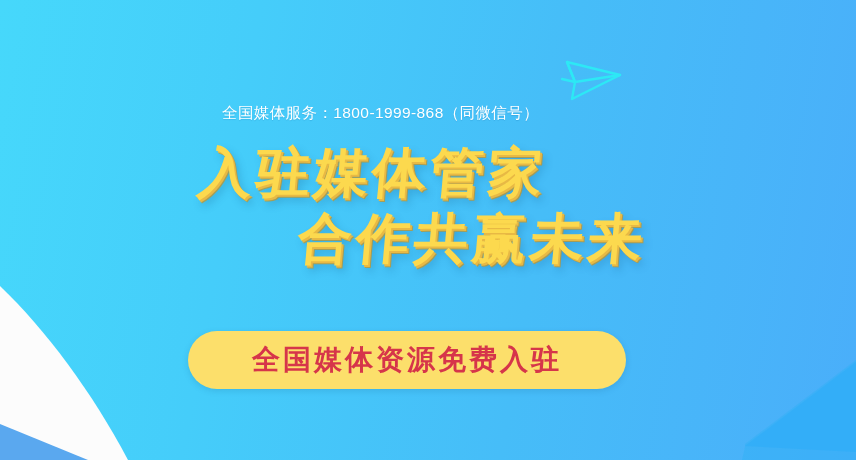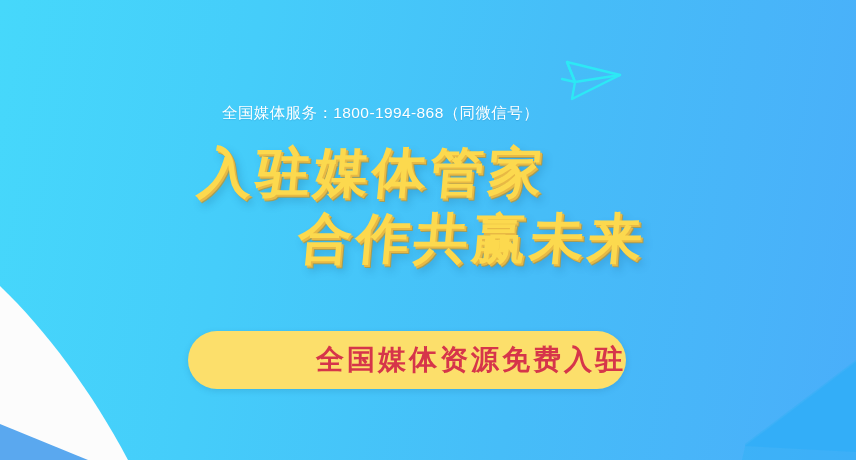--- a/index.html
+++ b/index.html
@@ -87,21 +87,21 @@
     height: 58px;
     border: none;
     border-radius: 29px;
     background: #fcdf6b;
     color: #d6354a;
     font-family: "DejaVu Sans", "Liberation Sans", sans-serif;
     font-weight: bold;
     font-size: 28px;
     letter-spacing: 3px;
     line-height: 58px;
-    text-align: right;
+    text-align: center;
     padding: 0;
     cursor: pointer;
     box-shadow: 0 2px 6px rgba(20, 90, 140, 0.18);
     white-space: nowrap;
   }
 </style>
 </head>
 <body>
 
 <div class="banner">
@@ -120,21 +120,21 @@
 
   <span class="plane">
     <svg viewBox="0 0 66 58" width="66" height="58" fill="none" stroke="#2de8f5" stroke-width="2.4" stroke-linejoin="round" stroke-linecap="round">
       <path d="M7 14 L60 27 L12 51 L15 34 Z"></path>
       <path d="M60 27 L15 34"></path>
       <path d="M2 31 L15 34"></path>
       <path d="M7 14 L15 34"></path>
     </svg>
   </span>
 
-  <div class="phone-line">全国媒体服务：1800-1994-868（同微信号）</div>
+  <div class="phone-line">全国媒体服务：1800-1999-868（同微信号）</div>
 
   <div class="headline">
     <div class="headline-line line-1">入驻媒体管家</div>
     <div class="headline-line line-2">合作共赢未来</div>
   </div>
 
   <button class="cta-button">全国媒体资源免费入驻</button>
 
 </div>
 

